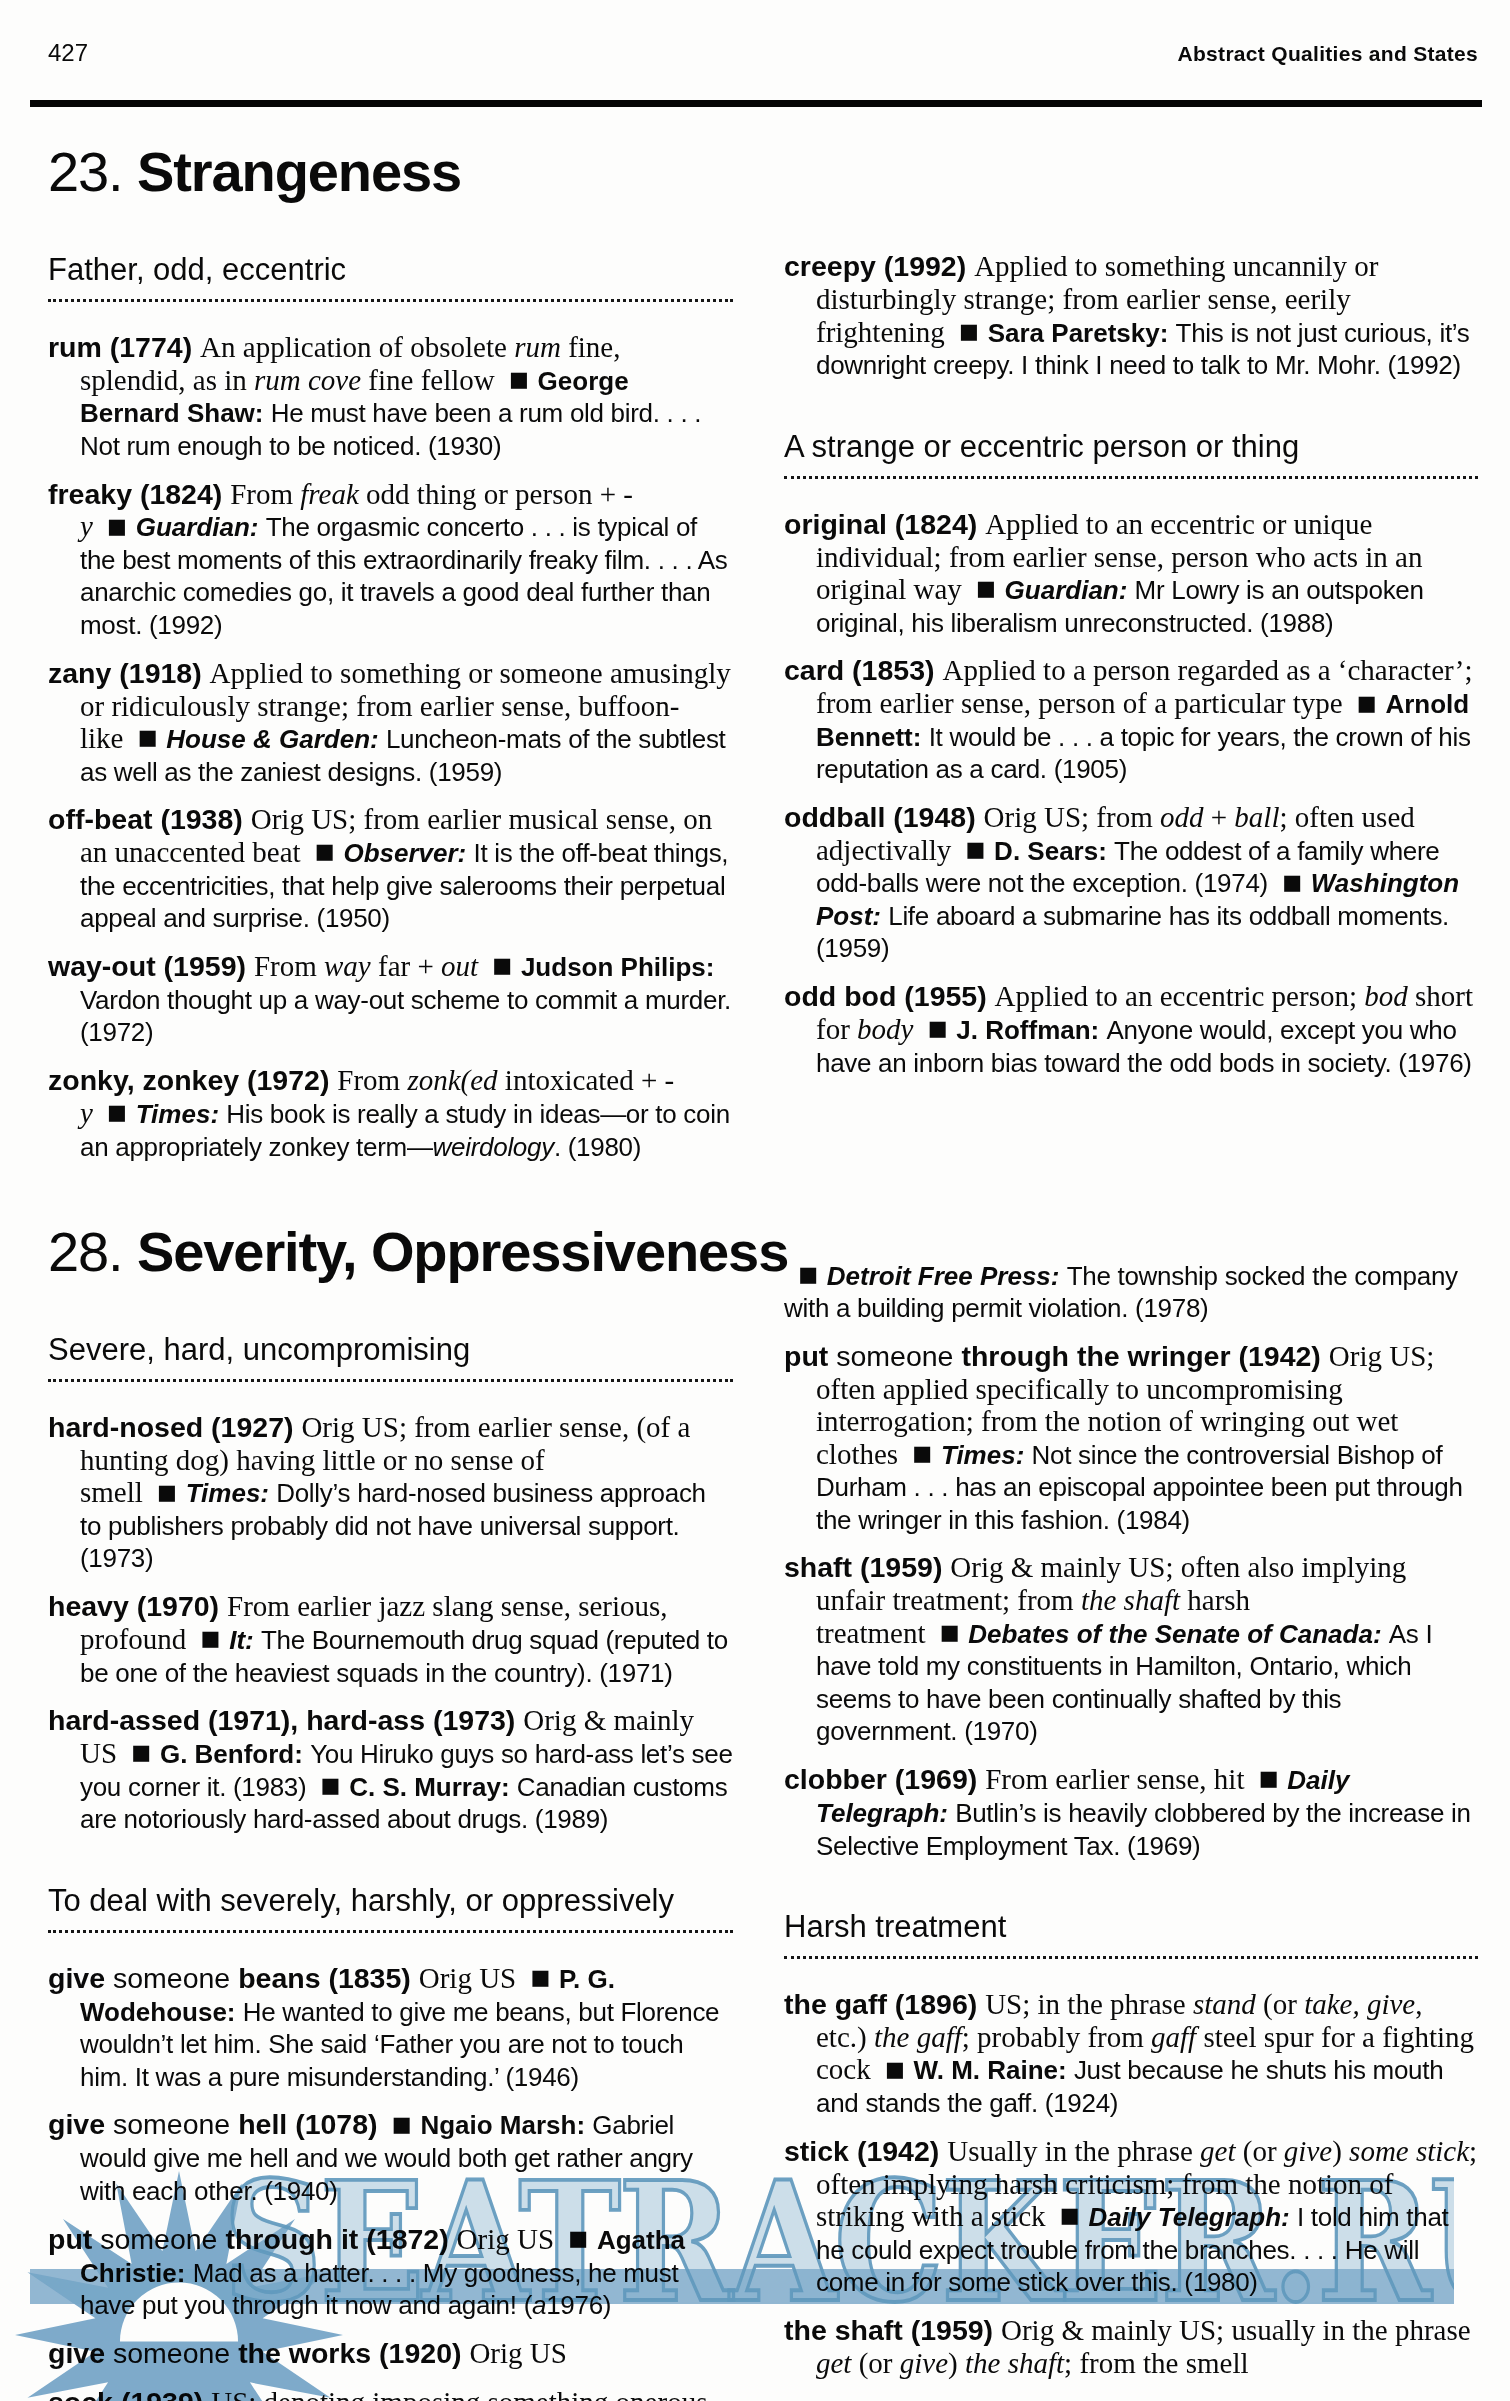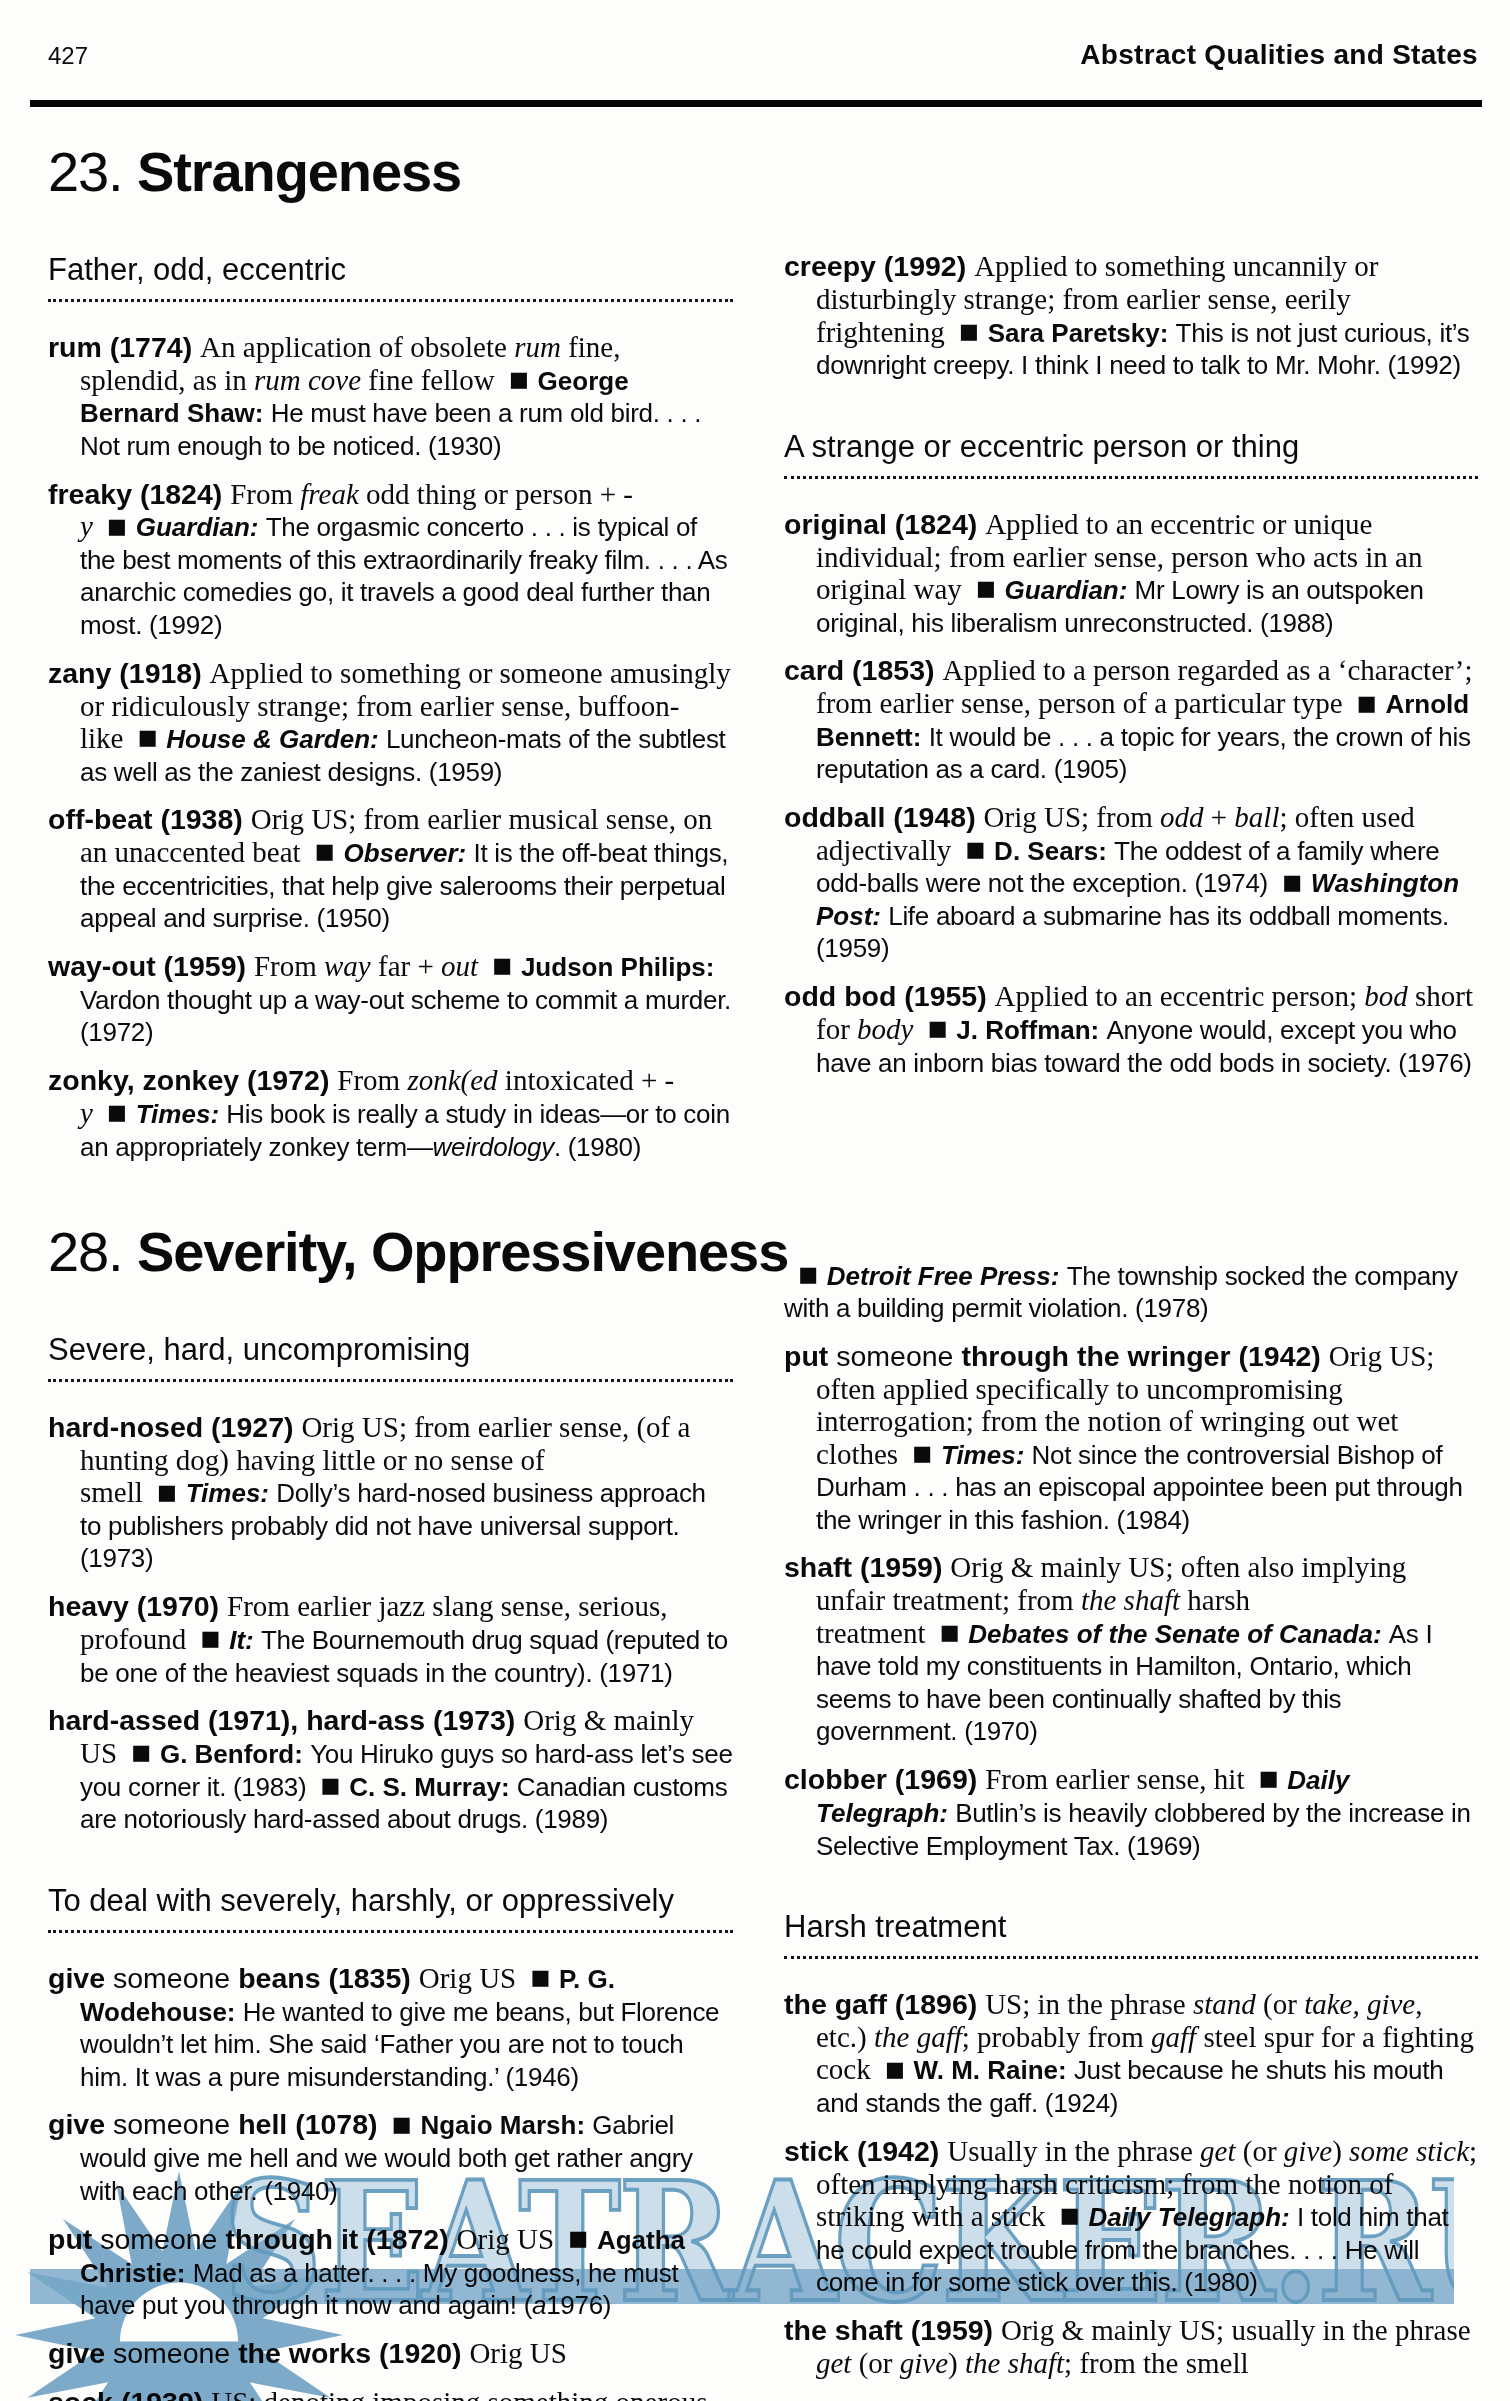--- a/index.html
+++ b/index.html
@@ -3,21 +3,21 @@
 <meta charset="utf-8">
 <style>
   html,body{margin:0;padding:0;}
   body{
     width:1510px;height:2401px;position:relative;background:#fdfdfc;color:#0a0a0a;
     font-family:"Liberation Sans",sans-serif;overflow:hidden;
   }
   
   .header{position:absolute;left:48px;right:32px;top:39px;display:flex;justify-content:space-between;align-items:baseline;}
   .page-num{font-size:24px;font-weight:400;}
-  .running-head{font-size:28px;font-weight:700;letter-spacing:0.3px;}
+  .running-head{font-size:21px;font-weight:700;letter-spacing:0.3px;}
   .header-rule{position:absolute;left:30px;right:28.5px;top:100px;height:6.6px;background:#050505;}
   
   .col{position:absolute;}
   .col-left{left:48px;top:143px;width:685px;}
   .col-right{left:784px;top:234px;width:694px;}
   
   .section-heading{font-size:56px;line-height:1.05;margin:61px 0 0;letter-spacing:-1.1px;white-space:nowrap;}
   .section-heading:first-child{margin-top:0;}
   .sec-num{font-weight:400;}
   .sec-title{font-weight:700;}

